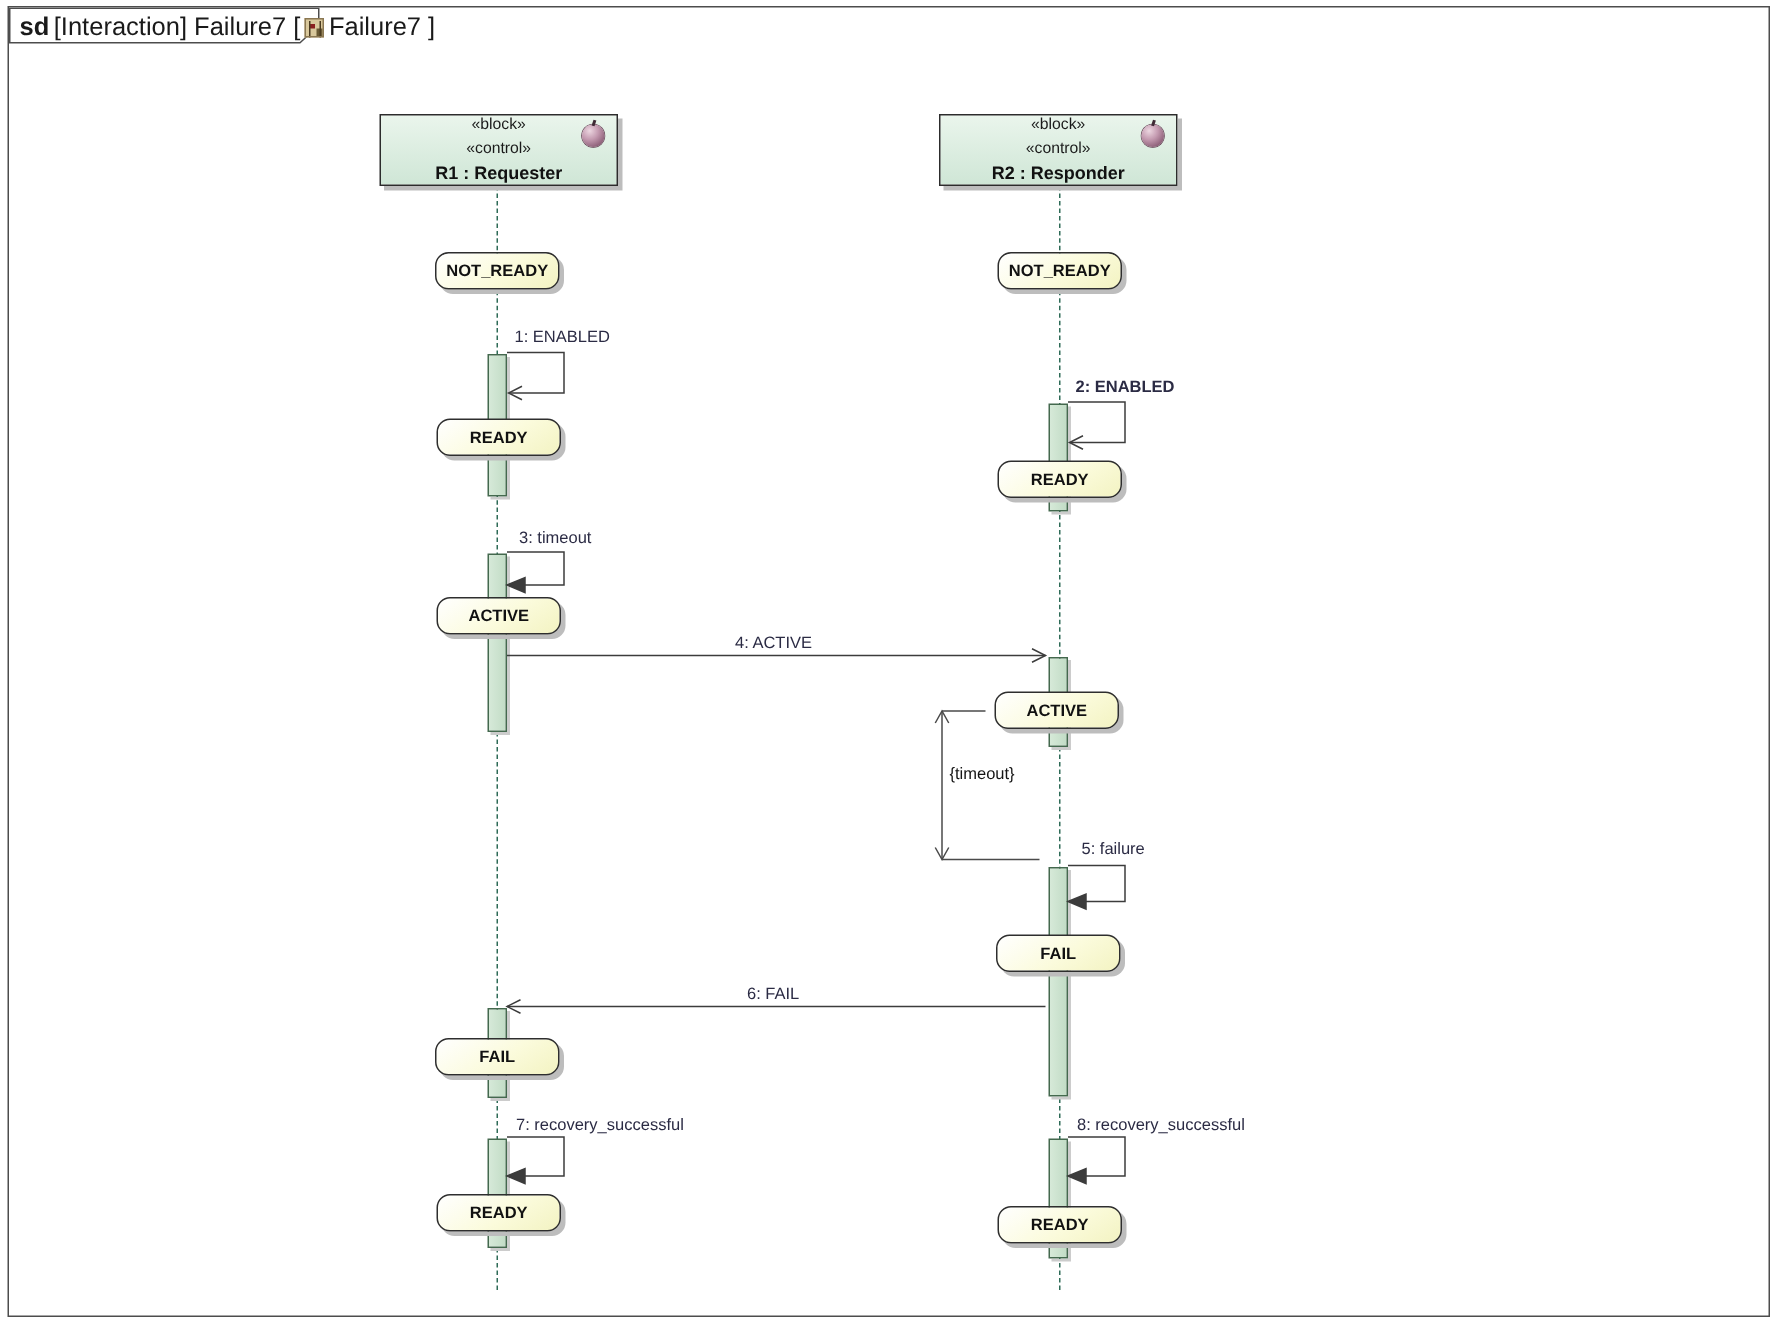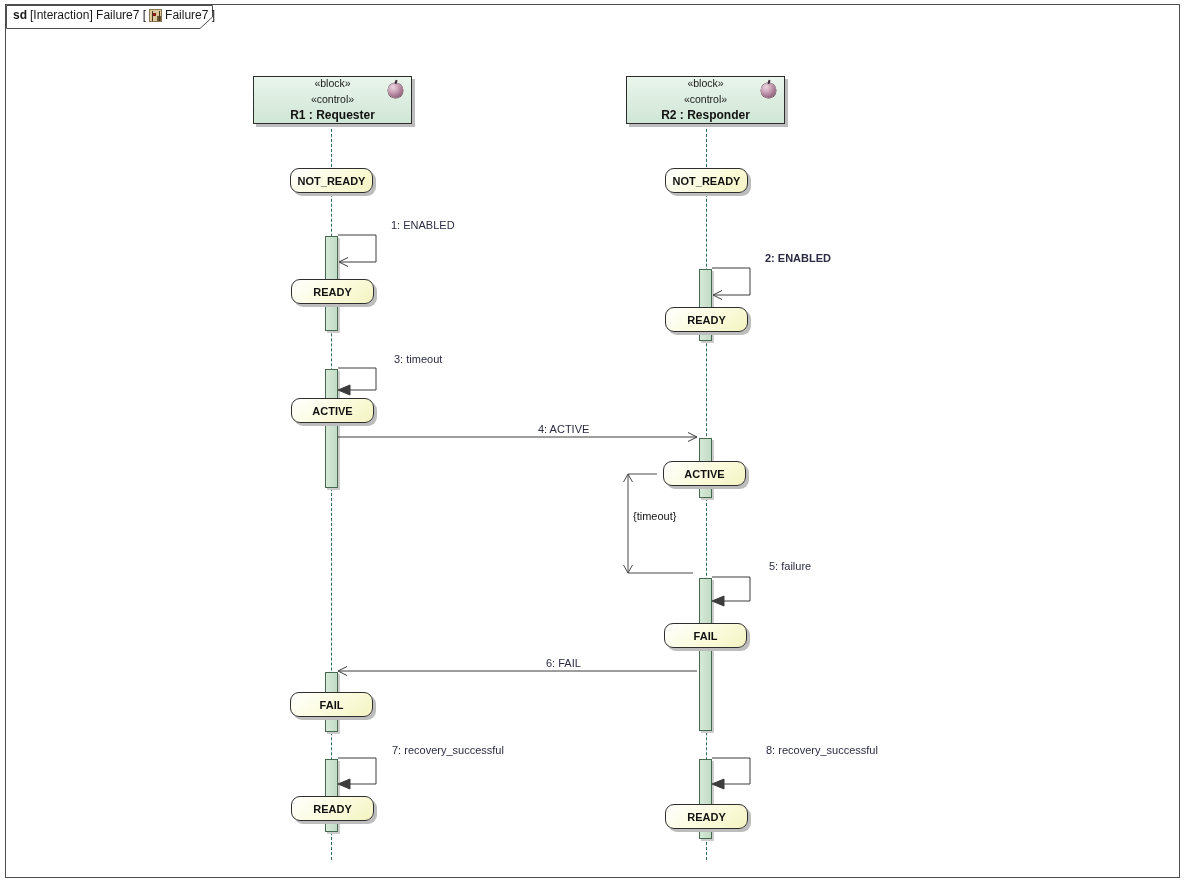--- a/index.html
+++ b/index.html
@@ -3,21 +3,21 @@
 <meta charset="utf-8">
 <style>
   html,body{margin:0;padding:0;background:#ffffff;}
   #page{position:relative;width:1186px;height:886px;background:#ffffff;overflow:hidden;
         font-family:"Liberation Sans", sans-serif;}
   
   #frame{position:absolute;left:5px;top:4px;width:1173px;height:872px;border:1px solid #4d4d4d;background:#ffffff;}
   
   #tab{position:absolute;left:0;top:0;width:214px;height:24px;}
   #tab svg{position:absolute;left:0;top:0;}
-  #tab .tab-text{position:absolute;left:7px;top:3px;font-size:12px;color:#1a1a1a;white-space:nowrap;display:flex;align-items:center;gap:3px;}
+  #tab .tab-text{position:absolute;left:7px;top:3px;font-size:17px;color:#1a1a1a;white-space:nowrap;display:flex;align-items:center;gap:3px;}
   #tab .kw{font-weight:bold;}
   .diag-icon{display:inline-block;width:13px;height:13px;background:
       linear-gradient(#4a3b20,#4a3b20) 2px 1px/1px 11px no-repeat,
       linear-gradient(#4a3b20,#4a3b20) 9px 1px/1px 11px no-repeat,
       linear-gradient(#8a1f1f,#8a1f1f) 2px 3px/4px 3px no-repeat,
       linear-gradient(#6a5a35,#6a5a35) 7px 6px/4px 5px no-repeat,
       #d9c89c;border:1px solid #8a7752;box-sizing:border-box;}
   
   .lifeline-line{position:absolute;width:0;border-left:1px dashed #2e6b57;}
   
@@ -35,21 +35,21 @@
   .bar{position:absolute;width:11px;border:1px solid #44694e;
        background:linear-gradient(to right,#d6e9d8,#c2dcc6);
        box-shadow:2px 2px 0 0 #cccccc;}
   
   .state{position:absolute;width:81px;height:23px;border:1px solid #2e2e2e;border-radius:9px;
          background:linear-gradient(145deg,#ffffff 0%,#fbfbdc 55%,#f3f3c2 100%);
          box-shadow:3px 3px 0 0 #bdbdbd;
          display:flex;align-items:center;justify-content:center;
          font-size:11px;font-weight:bold;color:#111;}
   
-  .msg-label{position:absolute;font-size:11px;color:#2b2b44;white-space:nowrap;margin-left:48px;}
+  .msg-label{position:absolute;font-size:11px;color:#2b2b44;white-space:nowrap;}
   .cons-label{position:absolute;font-size:11px;color:#141414;white-space:nowrap;}
   #wires{position:absolute;left:0;top:0;z-index:3;pointer-events:none;}
   .z1{z-index:1}.z2{z-index:2}.z4{z-index:4}.z5{z-index:5}
 </style>
 </head>
 <body>
 
 <div id="page">
   <div id="frame">
 

